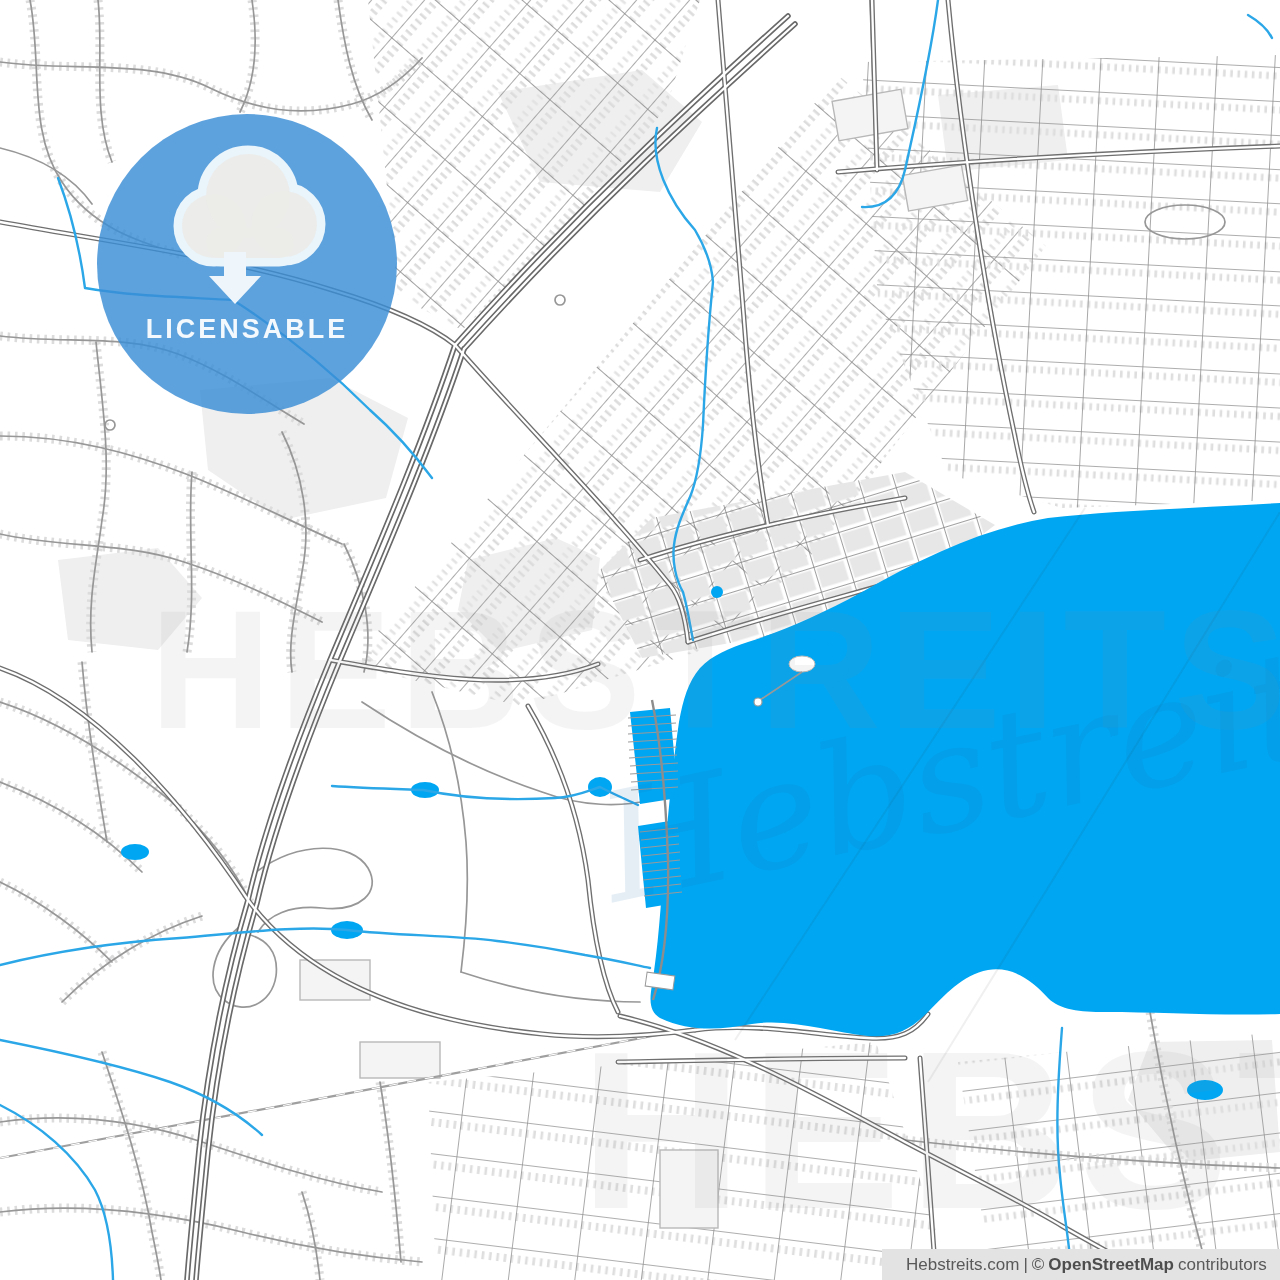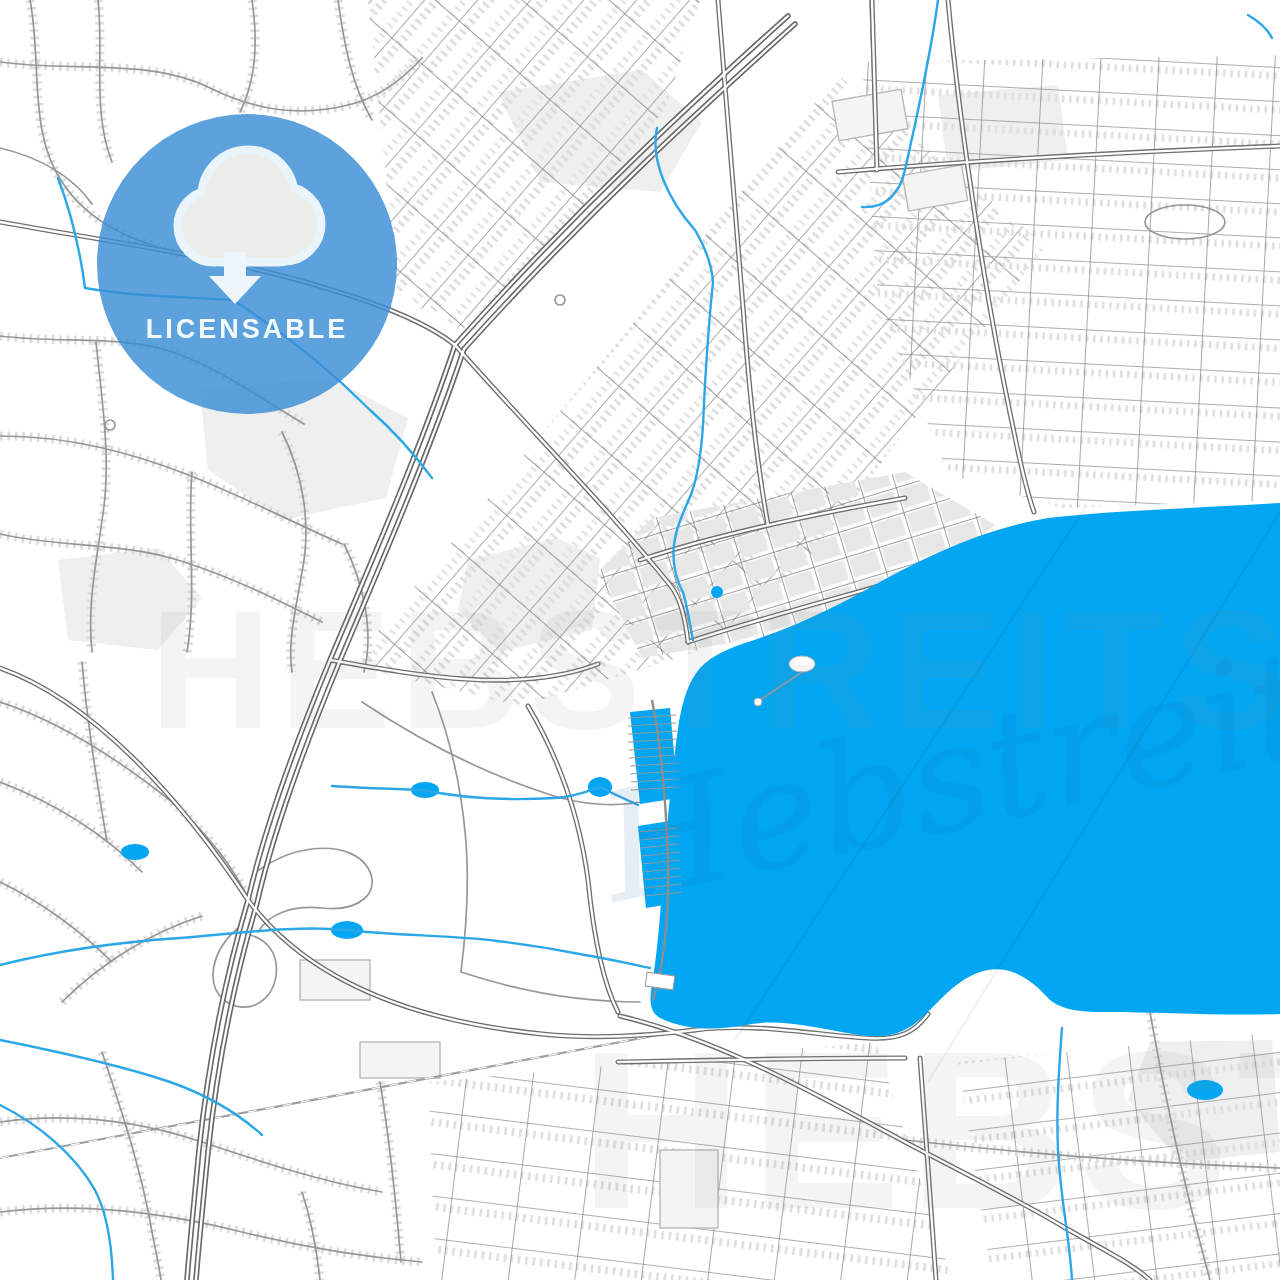--- a/index.html
+++ b/index.html
@@ -323,14 +323,17 @@
         <circle cx="248" cy="196" r="42"></circle>
         <circle cx="284" cy="224" r="33"></circle>
         <rect x="206" y="228" width="88" height="30" rx="15"></rect>
       </g>
       <path d="M224,252 h22 v24 h15 l-26,28 l-26,-28 h15 z" fill="#eef6fc"></path>
     </g>
     <text class="badge-label" x="247" y="338" fill="#f4f9fd">LICENSABLE</text>
   </g>
 </svg>
 
-
+<div id="attribution-bar">
+  <span>Hebstreits.com</span><span>|</span><span>©</span><span class="osm">OpenStreetMap</span><span>contributors</span>
 </div>
 
+</div>
+
 </body></html>

